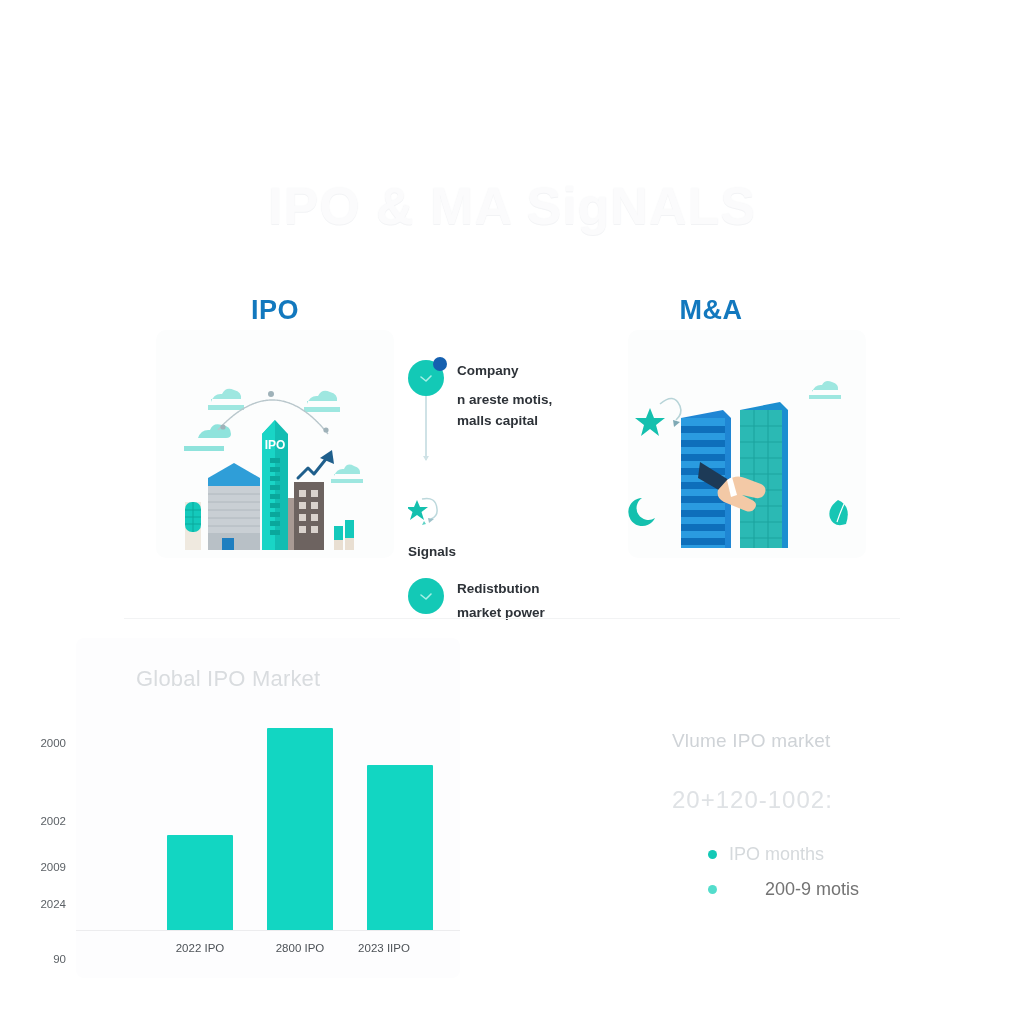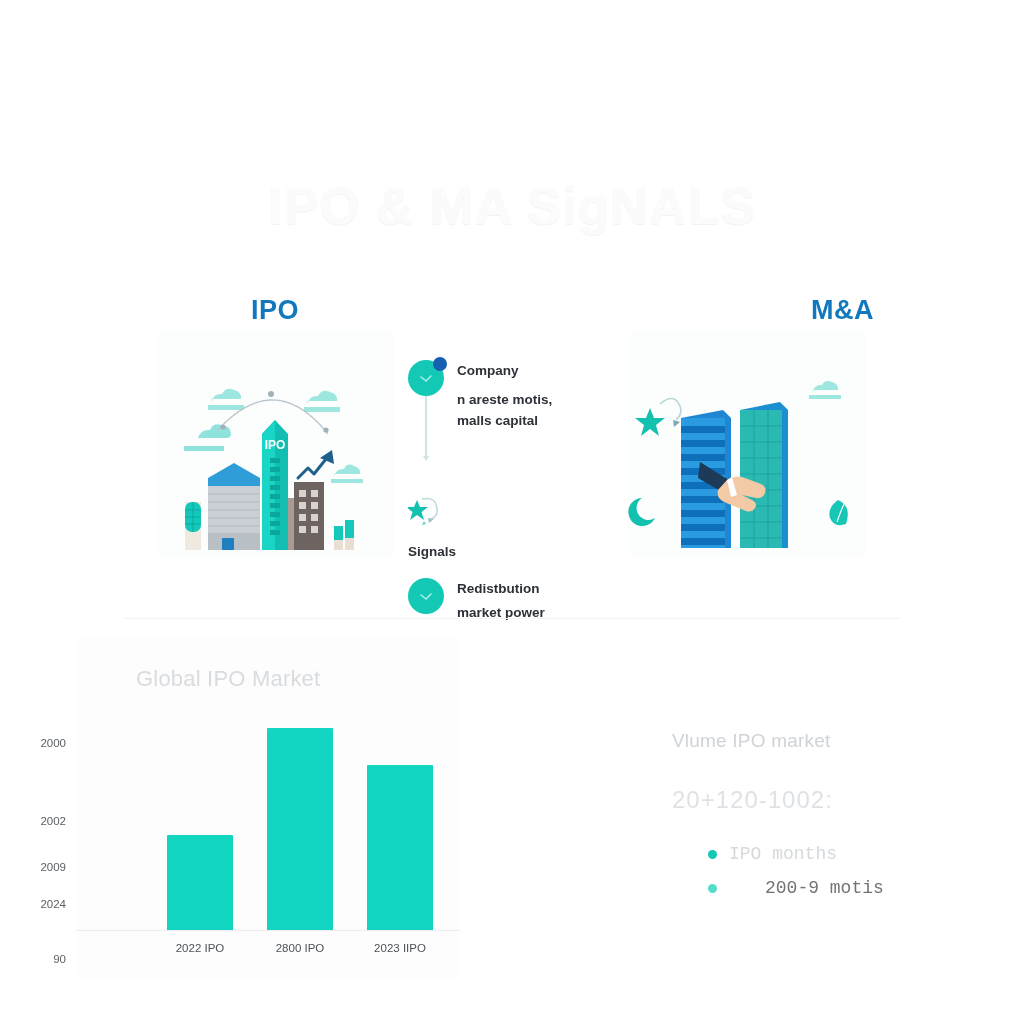--- a/index.html
+++ b/index.html
@@ -41,21 +41,21 @@
   .card-ma   { left: 628px; top: 330px; width: 238px; height: 228px; }
 
   .panel-heading {
     position: absolute;
     font-size: 27px;
     font-weight: 700;
     color: #1278be;
     letter-spacing: 0.5px;
   }
   .heading-ipo { left: 156px; top: 295px; width: 238px; text-align: center; }
-  .heading-ma  { left: 636px; top: 295px; width: 238px; text-align: right; }
+  .heading-ma  { left: 592px; top: 295px; width: 238px; text-align: center; }
 
   
   .legend {
     position: absolute;
     left: 408px; top: 360px;
     width: 190px;
     font-weight: bold;
   }
   .legend-row {
     position: relative;
@@ -206,21 +206,20 @@
     margin-bottom: 30px;
   }
   .stats-list { margin: 0; padding: 0; list-style: none; }
   .stats-item {
     display: flex;
     align-items: center;
     gap: 12px;
     margin-left: 36px;
     margin-bottom: 14px;
     font-size: 18px;
-    font-family: Liberation Mono, monospace;
   }
   .stats-item .dot {
     flex: 0 0 auto;
     width: 9px; height: 9px;
     border-radius: 50%;
   }
   .stats-item.i1 { color: #d5d9dc; }
   .stats-item.i1 .dot { background: #13c9b6; }
   .stats-item.i2 { color: #737373; gap: 48px; }
   .stats-item.i2 .dot { background: #53ddcc; }
@@ -450,21 +449,21 @@
 
   <div class="bar" style="background: rgb(18, 214, 194); height: 95px; width: 22%; left: 5.66667%;"></div>
       <div class="bar" style="background: rgb(18, 214, 194); height: 202px; width: 22%; left: 39%;"></div>
       <div class="bar" style="background: rgb(18, 214, 194); height: 165px; width: 22%; left: 72.3333%;"></div>
     </div>
 
   <div class="xlabels">
 
   <div class="xlabel" style="left: 124px;">2022 IPO</div>
       <div class="xlabel" style="left: 224px;">2800 IPO</div>
-      <div class="xlabel" style="left: 324px;">2023 IIPO</div>
+      <div class="xlabel" style="left: 308px;">2023 IIPO</div>
     </div>
 
   <div class="stats">
     <div class="stats-heading">Vlume IPO market</div>
     <div class="stats-figure">20+120-1002:</div>
     <ul class="stats-list">
       <li class="stats-item i1">
         <span class="dot"></span>
         <span>IPO months</span>
       </li>

